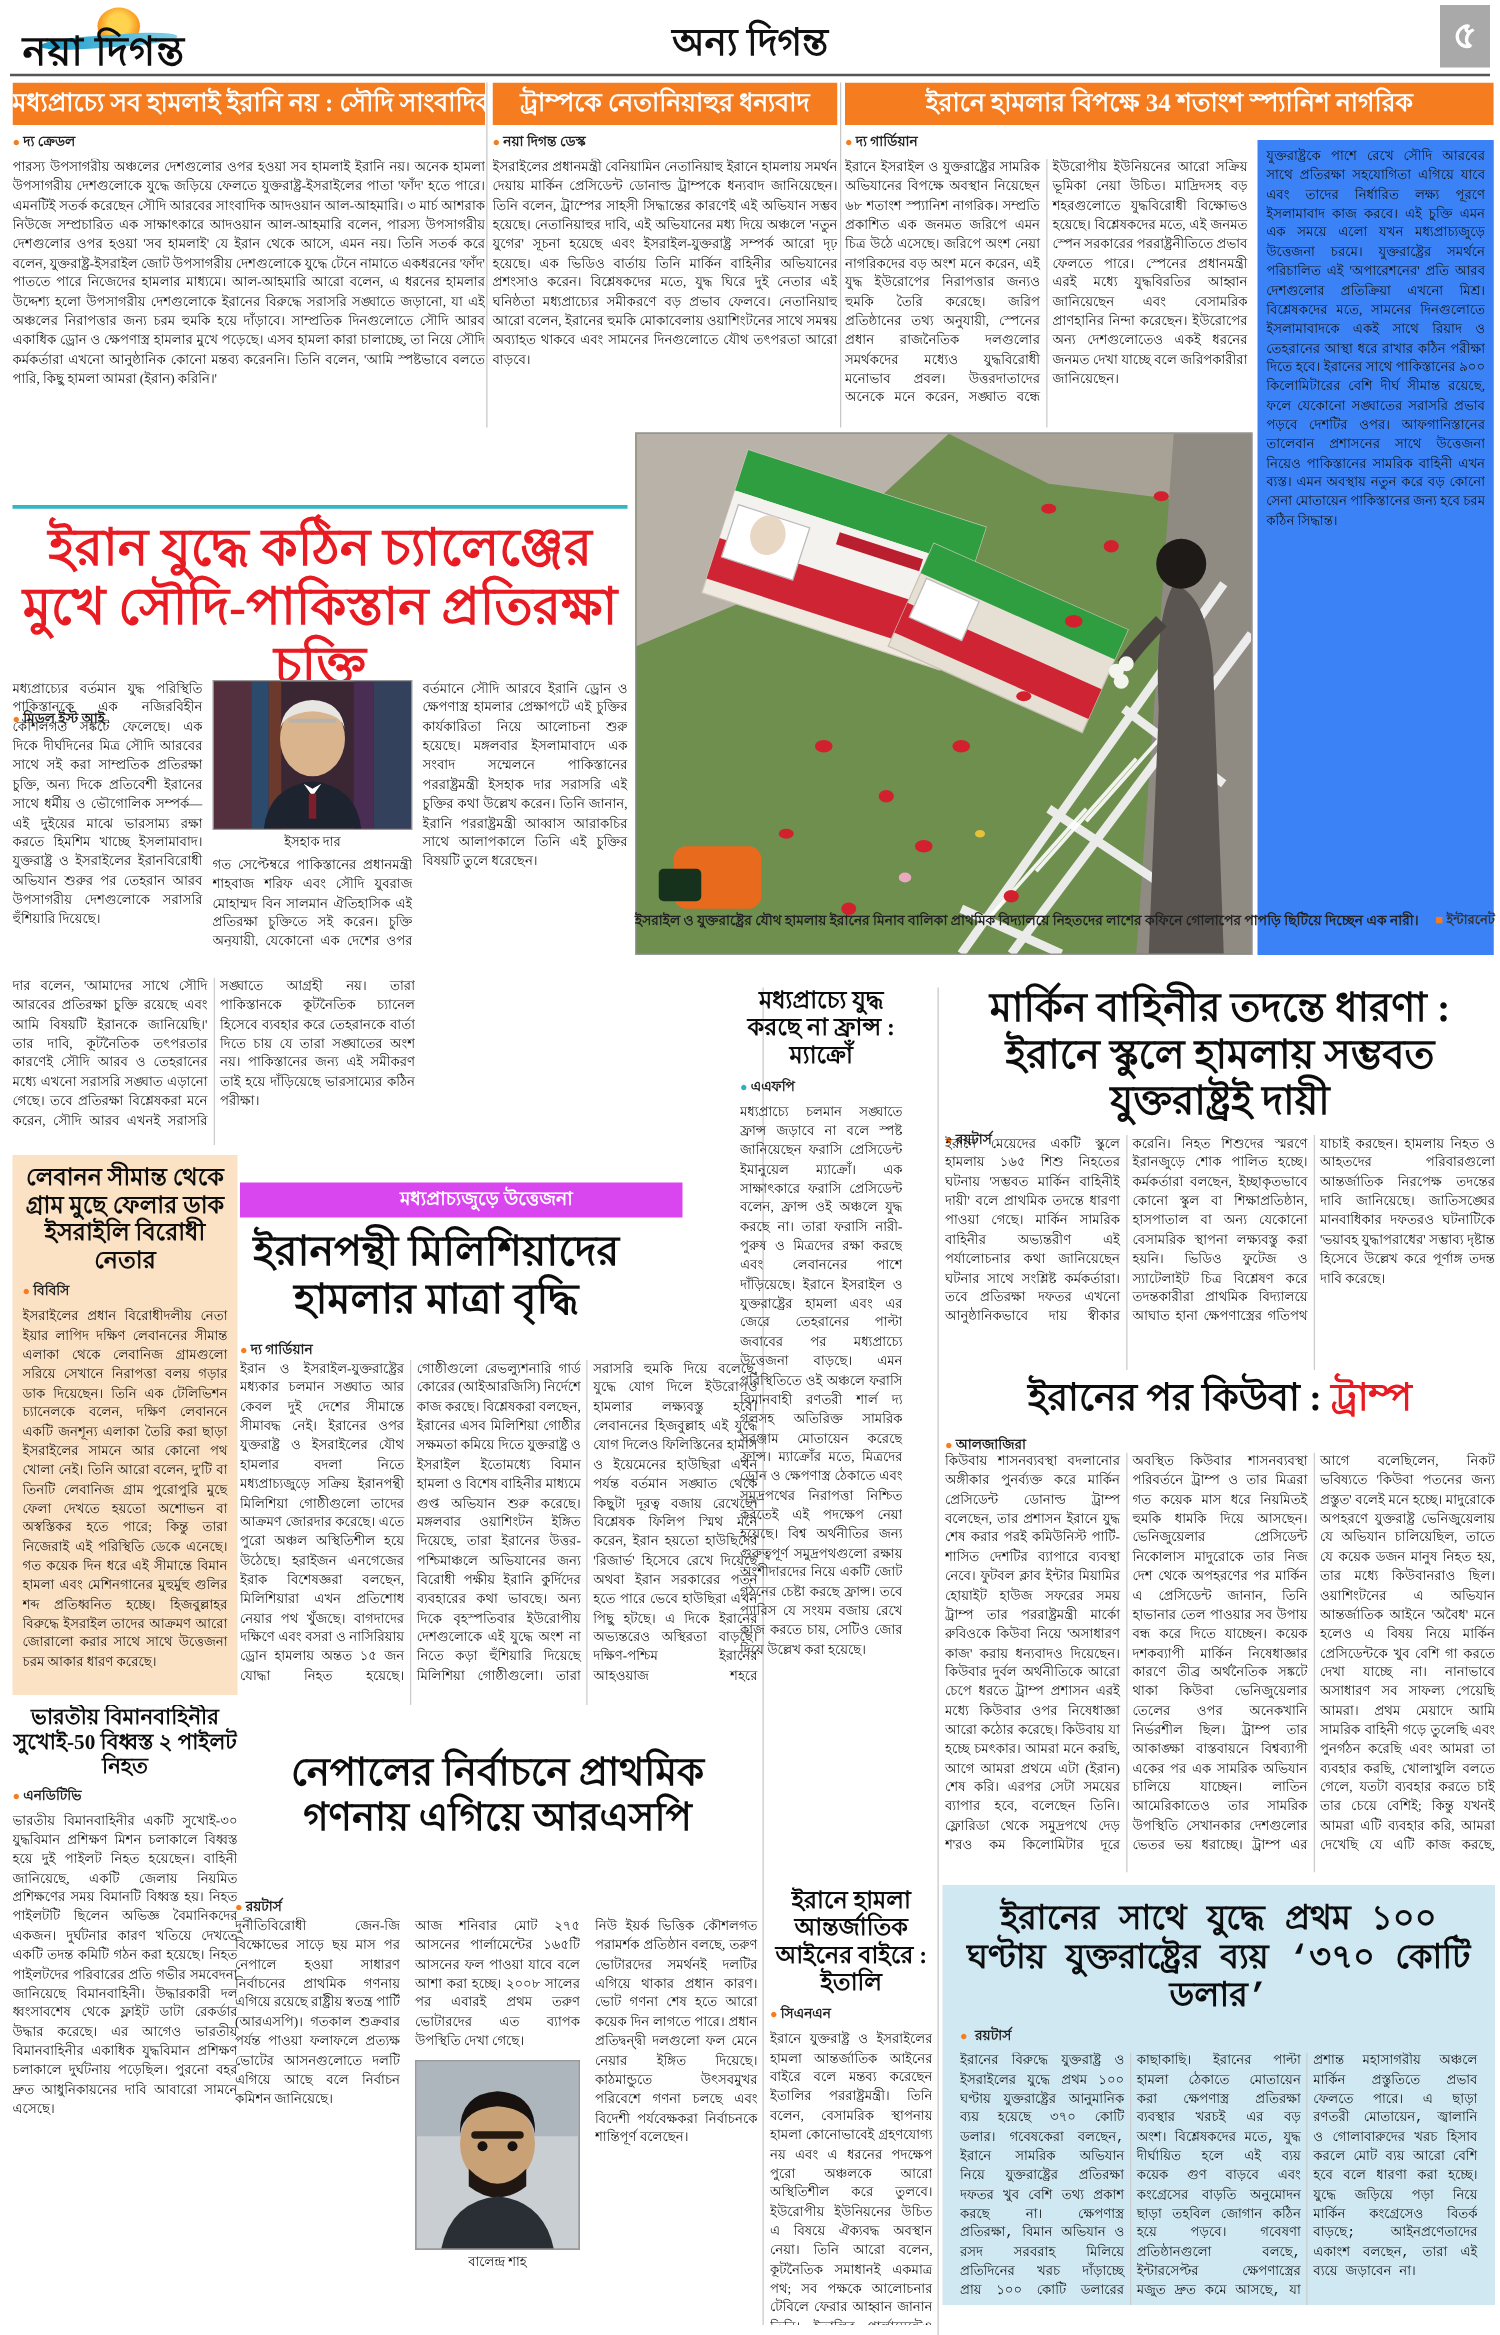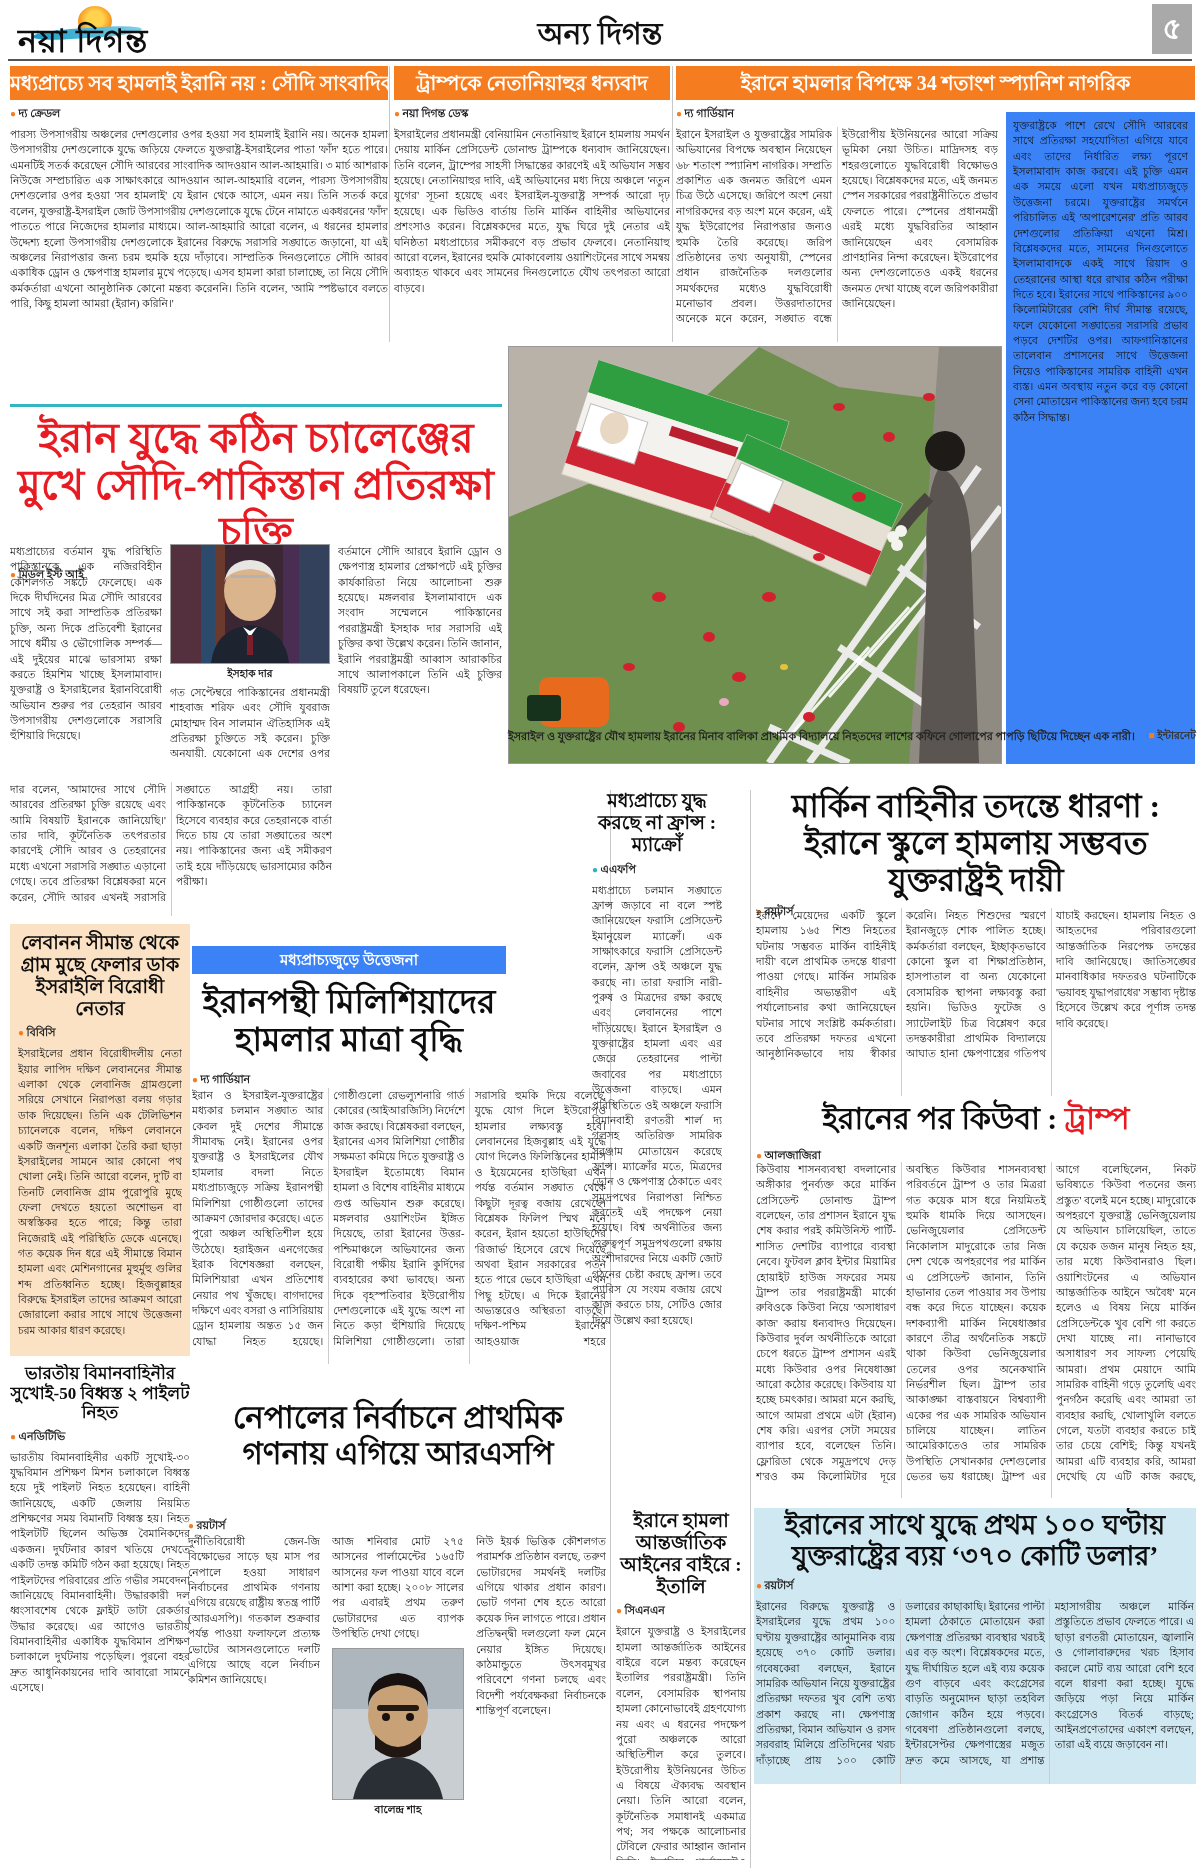--- a/index.html
+++ b/index.html
@@ -24,29 +24,29 @@
           height:34px;line-height:34px;white-space:nowrap;overflow:hidden;}
   .byline{font-size:11px;font-weight:bold;color:#222;margin:5px 0 3px 0;}
   .byline::before{content:"● ";color:#f57c1f;font-size:10px;}
   .byline.teal::before{color:#2fb0bf;}
   .body-text{font-size:10.6px;line-height:1.45;text-align:justify;color:#151515;overflow:hidden;}
   .cols2{column-count:2;column-gap:10px;column-rule:1px solid #ccc;}
   .cols3{column-count:3;column-gap:10px;column-rule:1px solid #ccc;}
   .headline{font-weight:bold;color:#0d0d0d;text-align:center;line-height:1.15;}
   .red{color:#e81b22;}
   .vline{width:1px;background:#c7c7c7;}
-  .caption-sm{font-size:10.5px;font-weight:bold;text-align:center;margin-top:2px;}
+  .caption-sm{font-size:10.5px;font-weight:normal;text-align:center;margin-top:2px;}
   .credit{font-size:10.5px;font-weight:bold;color:#333;white-space:nowrap;}
   .credit::before{content:"■ ";color:#f57c1f;}
   .photo-frame{border:1px solid #999;overflow:hidden;background:#888;}
   .tint-peach{background:#fbe2c4;}
   .tint-blue{background:#3b82f6;}
   .tint-blue2{background:#cfe8f2;}
-  .tag-box{background:#3b82f6;color:#fff;font-weight:bold;font-size:15px;text-align:center;
-           height:28px;line-height:28px;}
+  .tag-box{background:#d946ef;color:#fff;font-weight:bold;font-size:15px;text-align:center;
+           height:28px;line-height:28px;padding-left:40px;}
   .teal-rule{height:3px;background:#35b4c1;}
 </style>
 </head>
 <body>
 
 <div id="page">
 
   <div class="abs" id="masthead">
     <div class="abs" id="center-title">অন্য দিগন্ত</div>
     <div class="abs" id="logo-wrap">
@@ -248,19 +248,19 @@
     <div class="caption-sm">বালেন্দ্র শাহ</div>
   </div>
   <div class="abs body-text" style="left:476px;top:1534px;width:130px;height:326px;">নিউ ইয়র্ক ভিত্তিক কৌশলগত পরামর্শক প্রতিষ্ঠান বলছে, তরুণ ভোটারদের সমর্থনই দলটির এগিয়ে থাকার প্রধান কারণ। ভোট গণনা শেষ হতে আরো কয়েক দিন লাগতে পারে। প্রধান প্রতিদ্বন্দ্বী দলগুলো ফল মেনে নেয়ার ইঙ্গিত দিয়েছে। কাঠমান্ডুতে উৎসবমুখর পরিবেশে গণনা চলছে এবং বিদেশী পর্যবেক্ষকরা নির্বাচনকে শান্তিপূর্ণ বলেছেন।</div>
 
   <div class="abs" style="left:616px;top:1510px;width:130px;height:350px;overflow:hidden;">
     <div class="headline" style="font-size:19px;">ইরানে হামলা আন্তর্জাতিক আইনের বাইরে : ইতালি</div>
     <div class="byline">সিএনএন</div>
     <div class="body-text" style="height:250px;">ইরানে যুক্তরাষ্ট্র ও ইসরাইলের হামলা আন্তর্জাতিক আইনের বাইরে বলে মন্তব্য করেছেন ইতালির পররাষ্ট্রমন্ত্রী। তিনি বলেন, বেসামরিক স্থাপনায় হামলা কোনোভাবেই গ্রহণযোগ্য নয় এবং এ ধরনের পদক্ষেপ পুরো অঞ্চলকে আরো অস্থিতিশীল করে তুলবে। ইউরোপীয় ইউনিয়নের উচিত এ বিষয়ে ঐক্যবদ্ধ অবস্থান নেয়া। তিনি আরো বলেন, কূটনৈতিক সমাধানই একমাত্র পথ; সব পক্ষকে আলোচনার টেবিলে ফেরার আহ্বান জানান তিনি। ইতালির পার্লামেন্টেও যুদ্ধবিরোধী প্রস্তাব নিয়ে বিতর্ক হয়েছে এবং রোমে বিক্ষোভ করেছে হাজারো নাগরিক।</div>
   </div>
 
-  <div class="abs tint-blue2" style="left:754px;top:1508px;width:442px;height:276px;padding:2px;box-sizing:border-box;overflow:hidden;">
+  <div class="abs tint-blue2" style="left:754px;top:1508px;width:442px;height:336px;padding:14px;box-sizing:border-box;overflow:hidden;font-family:Liberation Mono, monospace;">
     <div class="headline" style="font-size:27px;">ইরানের সাথে যুদ্ধে প্রথম ১০০ ঘণ্টায় যুক্তরাষ্ট্রের ব্যয় ‘৩৭০ কোটি ডলার’</div>
     <div class="byline">রয়টার্স</div>
     <div class="body-text cols3" style="height:228px;">ইরানের বিরুদ্ধে যুক্তরাষ্ট্র ও ইসরাইলের যুদ্ধে প্রথম ১০০ ঘণ্টায় যুক্তরাষ্ট্রের আনুমানিক ব্যয় হয়েছে ৩৭০ কোটি ডলার। গবেষকেরা বলছেন, ইরানে সামরিক অভিযান নিয়ে যুক্তরাষ্ট্রের প্রতিরক্ষা দফতর খুব বেশি তথ্য প্রকাশ করছে না। ক্ষেপণাস্ত্র প্রতিরক্ষা, বিমান অভিযান ও রসদ সরবরাহ মিলিয়ে প্রতিদিনের খরচ দাঁড়াচ্ছে প্রায় ১০০ কোটি ডলারের কাছাকাছি। ইরানের পাল্টা হামলা ঠেকাতে মোতায়েন করা ক্ষেপণাস্ত্র প্রতিরক্ষা ব্যবস্থার খরচই এর বড় অংশ। বিশ্লেষকদের মতে, যুদ্ধ দীর্ঘায়িত হলে এই ব্যয় কয়েক গুণ বাড়বে এবং কংগ্রেসের বাড়তি অনুমোদন ছাড়া তহবিল জোগান কঠিন হয়ে পড়বে। গবেষণা প্রতিষ্ঠানগুলো বলছে, ইন্টারসেপ্টর ক্ষেপণাস্ত্রের মজুত দ্রুত কমে আসছে, যা প্রশান্ত মহাসাগরীয় অঞ্চলে মার্কিন প্রস্তুতিতে প্রভাব ফেলতে পারে। এ ছাড়া রণতরী মোতায়েন, জ্বালানি ও গোলাবারুদের খরচ হিসাব করলে মোট ব্যয় আরো বেশি হবে বলে ধারণা করা হচ্ছে। যুদ্ধে জড়িয়ে পড়া নিয়ে মার্কিন কংগ্রেসেও বিতর্ক বাড়ছে; আইনপ্রণেতাদের একাংশ বলছেন, তারা এই ব্যয়ে জড়াবেন না।</div>
   </div>
 
 </div>
 
 </body></html>

